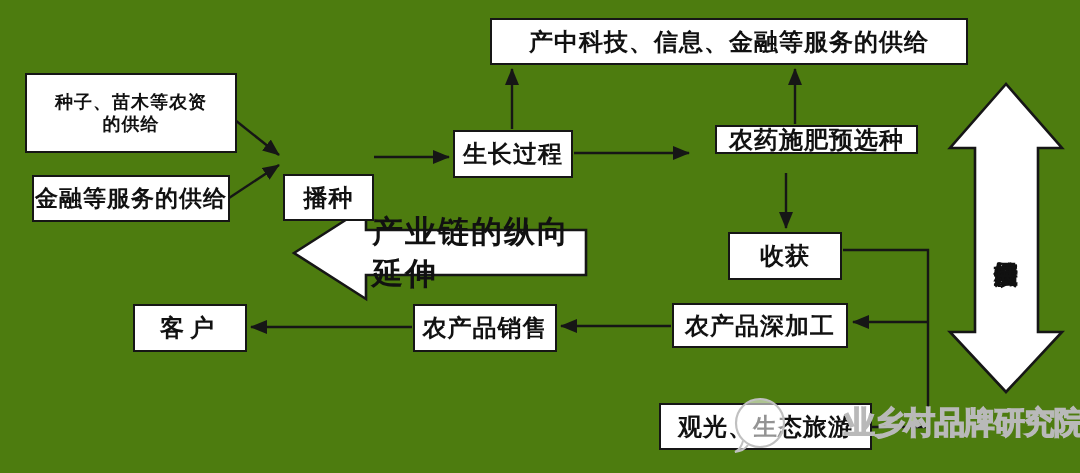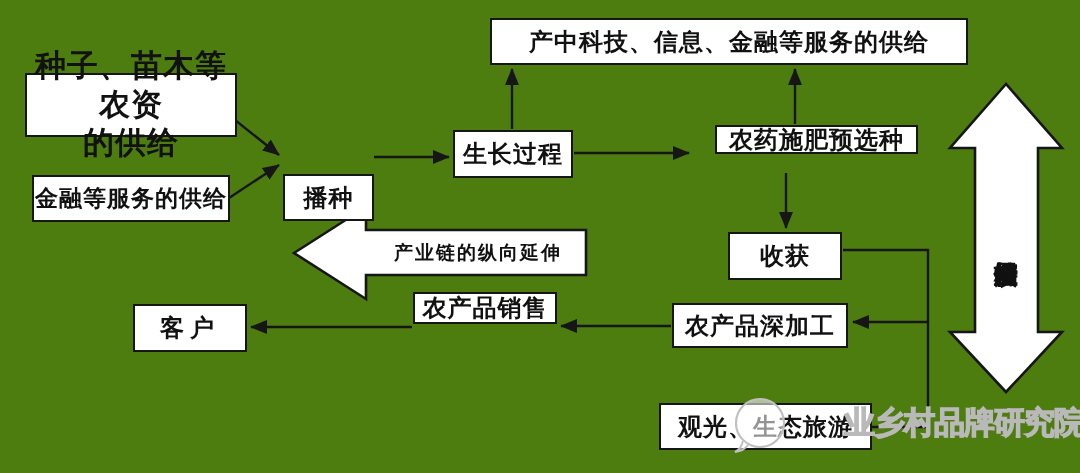--- a/index.html
+++ b/index.html
@@ -26,21 +26,21 @@
     white-space:nowrap;
   }
   .node.multiline{flex-direction:column;white-space:normal;}
   .bigarrow-label{
     position:absolute;z-index:2;color:#111;
     display:flex;align-items:center;justify-content:center;
     font-weight:600;
   }
   #label-vertical-extension{
     left:372px;top:231px;width:212px;height:43px;
-    font-size:19px;letter-spacing:2px;
+    font-size:31px;letter-spacing:2px;
   }
   #label-horizontal-expansion{
     left:978px;top:144px;width:56px;height:198px;
     writing-mode:vertical-rl;text-orientation:upright;
     font-size:24px;line-height:1;letter-spacing:0px;
   }
   #watermark{
     position:absolute;z-index:5;pointer-events:none;
     left:826px;top:401px;height:44px;line-height:44px;
     font-size:31px;letter-spacing:-1px;font-weight:700;
@@ -85,38 +85,38 @@
 
     <line x1="412" y1="327" x2="251" y2="327" stroke="#161616" stroke-width="2.4" marker-end="url(#ah)"></line>
 
     <path d="M 294,253 L 366,207 L 366,230 L 586,230 L 586,275 L 366,275 L 366,299 Z" fill="#ffffff" stroke="#161616" stroke-width="2.6" stroke-linejoin="miter"></path>
 
     <path d="M 1006,84 L 950,148 L 975,148 L 975,332 L 950,332 L 1006,392 L 1062,332 L 1038,332 L 1038,148 L 1062,148 Z" fill="#ffffff" stroke="#161616" stroke-width="2.6" stroke-linejoin="miter"></path>
   </svg>
 
   <div class="node" style="left:490px;top:18px;width:478px;height:47px;">产中科技、信息、金融等服务的供给</div>
 
-  <div class="node multiline" style="left:25px;top:73px;width:212px;height:64px;font-size:31px;">
+  <div class="node multiline" style="left:25px;top:73px;width:212px;height:80px;font-size:18px;">
     <span>种子、苗木等农资</span>
     <span>的供给</span>
   </div>
 
   <div class="node" style="left:32px;top:175px;width:198px;height:47px;font-size:23px;">金融等服务的供给</div>
 
   <div class="node" style="left:283px;top:134px;width:91px;height:47px;margin-top:40px;">播种</div>
 
   <div class="node" style="left:453px;top:130px;width:120px;height:48px;">生长过程</div>
 
   <div class="node" style="left:692px;top:125px;width:203px;height:29px;margin-left:23px;">农药施肥预选种</div>
 
   <div class="node" style="left:672px;top:303px;width:176px;height:45px;">农产品深加工</div>
 
   <div class="node" style="left:728px;top:232px;width:114px;height:48px;">收获</div>
 
-  <div class="node" style="left:413px;top:292px;width:144px;height:32px;">农产品销售</div>
+  <div class="node" style="left:413px;top:304px;width:144px;height:48px;">农产品销售</div>
 
   <div class="node" style="left:133px;top:304px;width:114px;height:48px;letter-spacing:6px;">客户</div>
 
   <div class="node" style="left:647px;top:403px;width:213px;height:47px;margin-left:12px;">观光、生态旅游</div>
 
   <div class="bigarrow-label" id="label-vertical-extension">产业链的纵向延伸</div>
 
   <div class="bigarrow-label" id="label-horizontal-expansion">产业链的横向拓展</div>
 
   <svg id="watermark-logo" width="62" height="62" viewBox="0 0 62 62">

